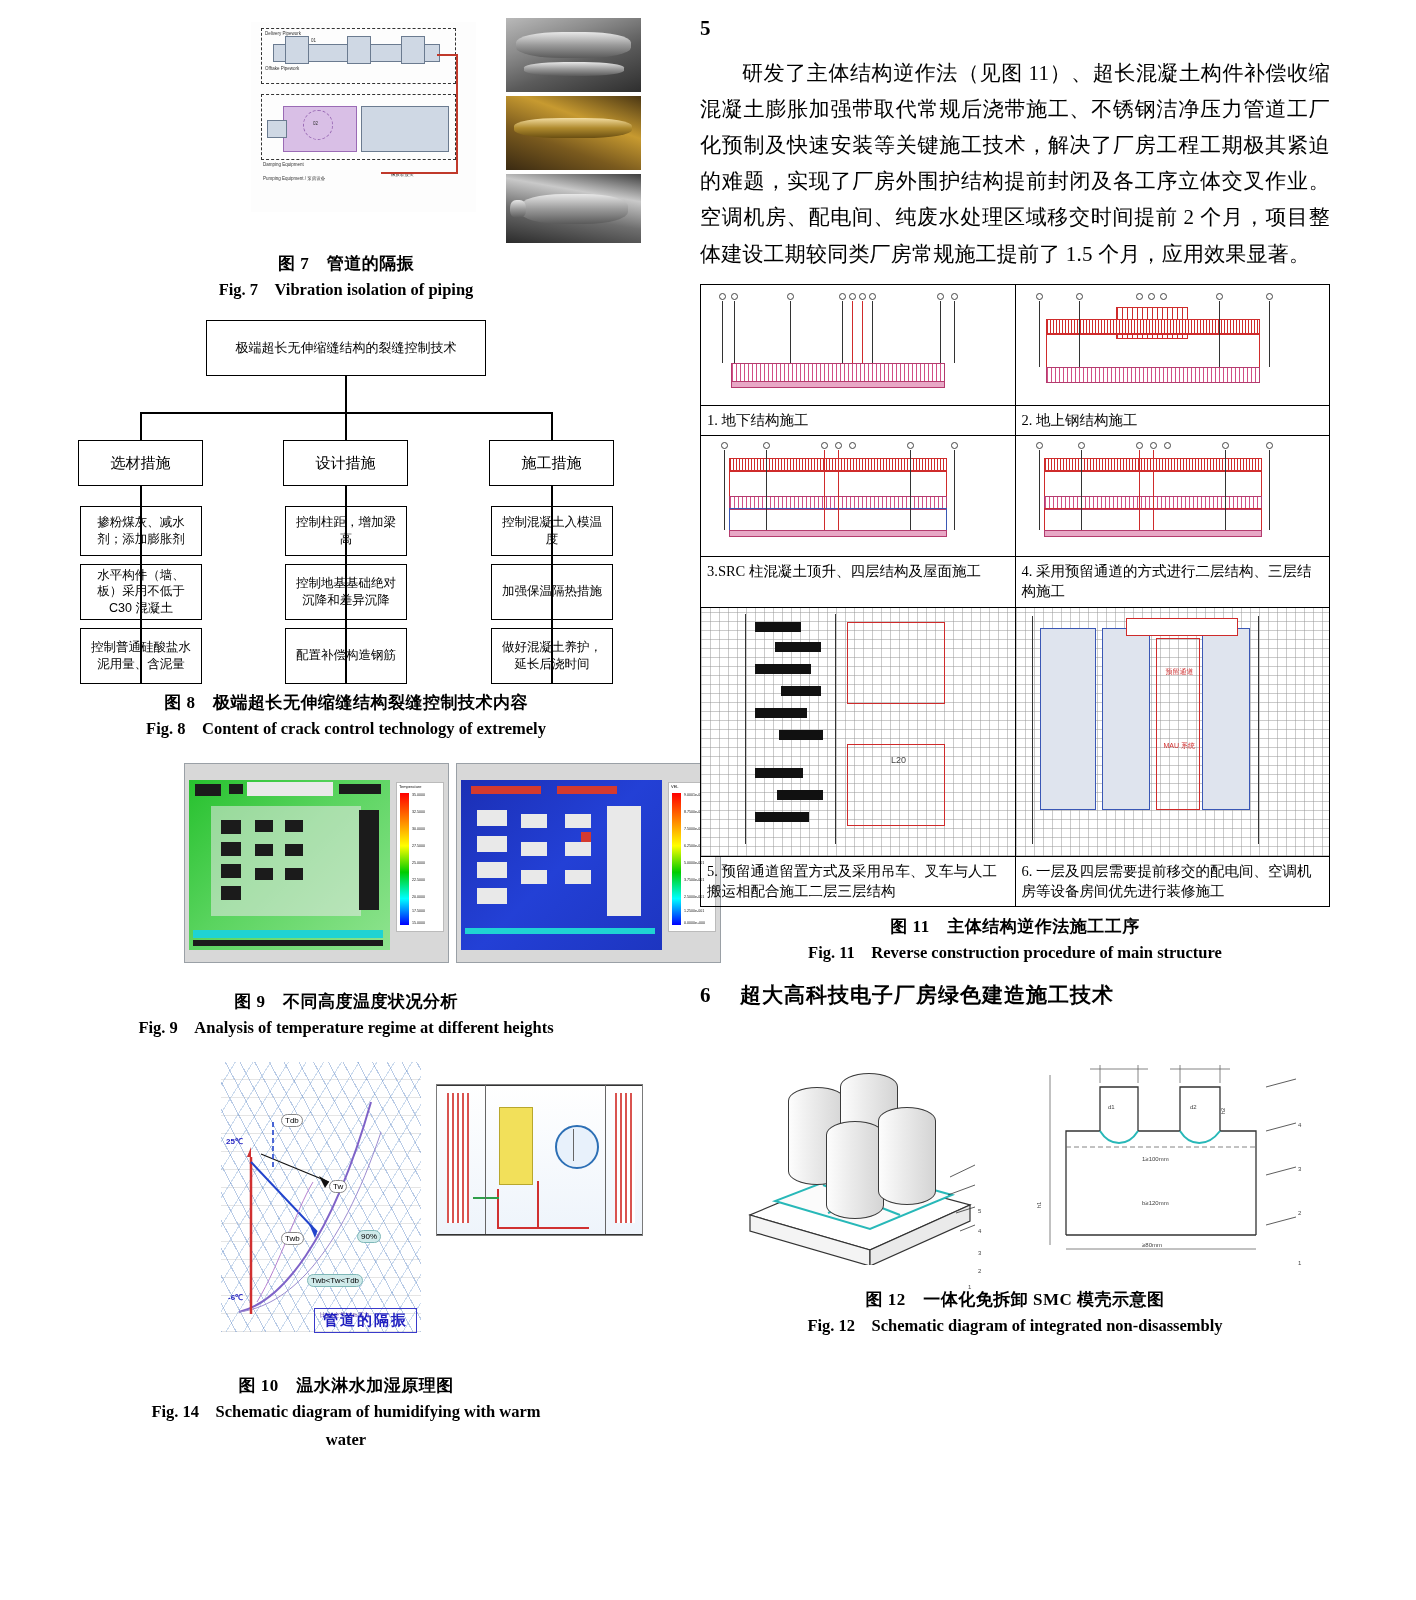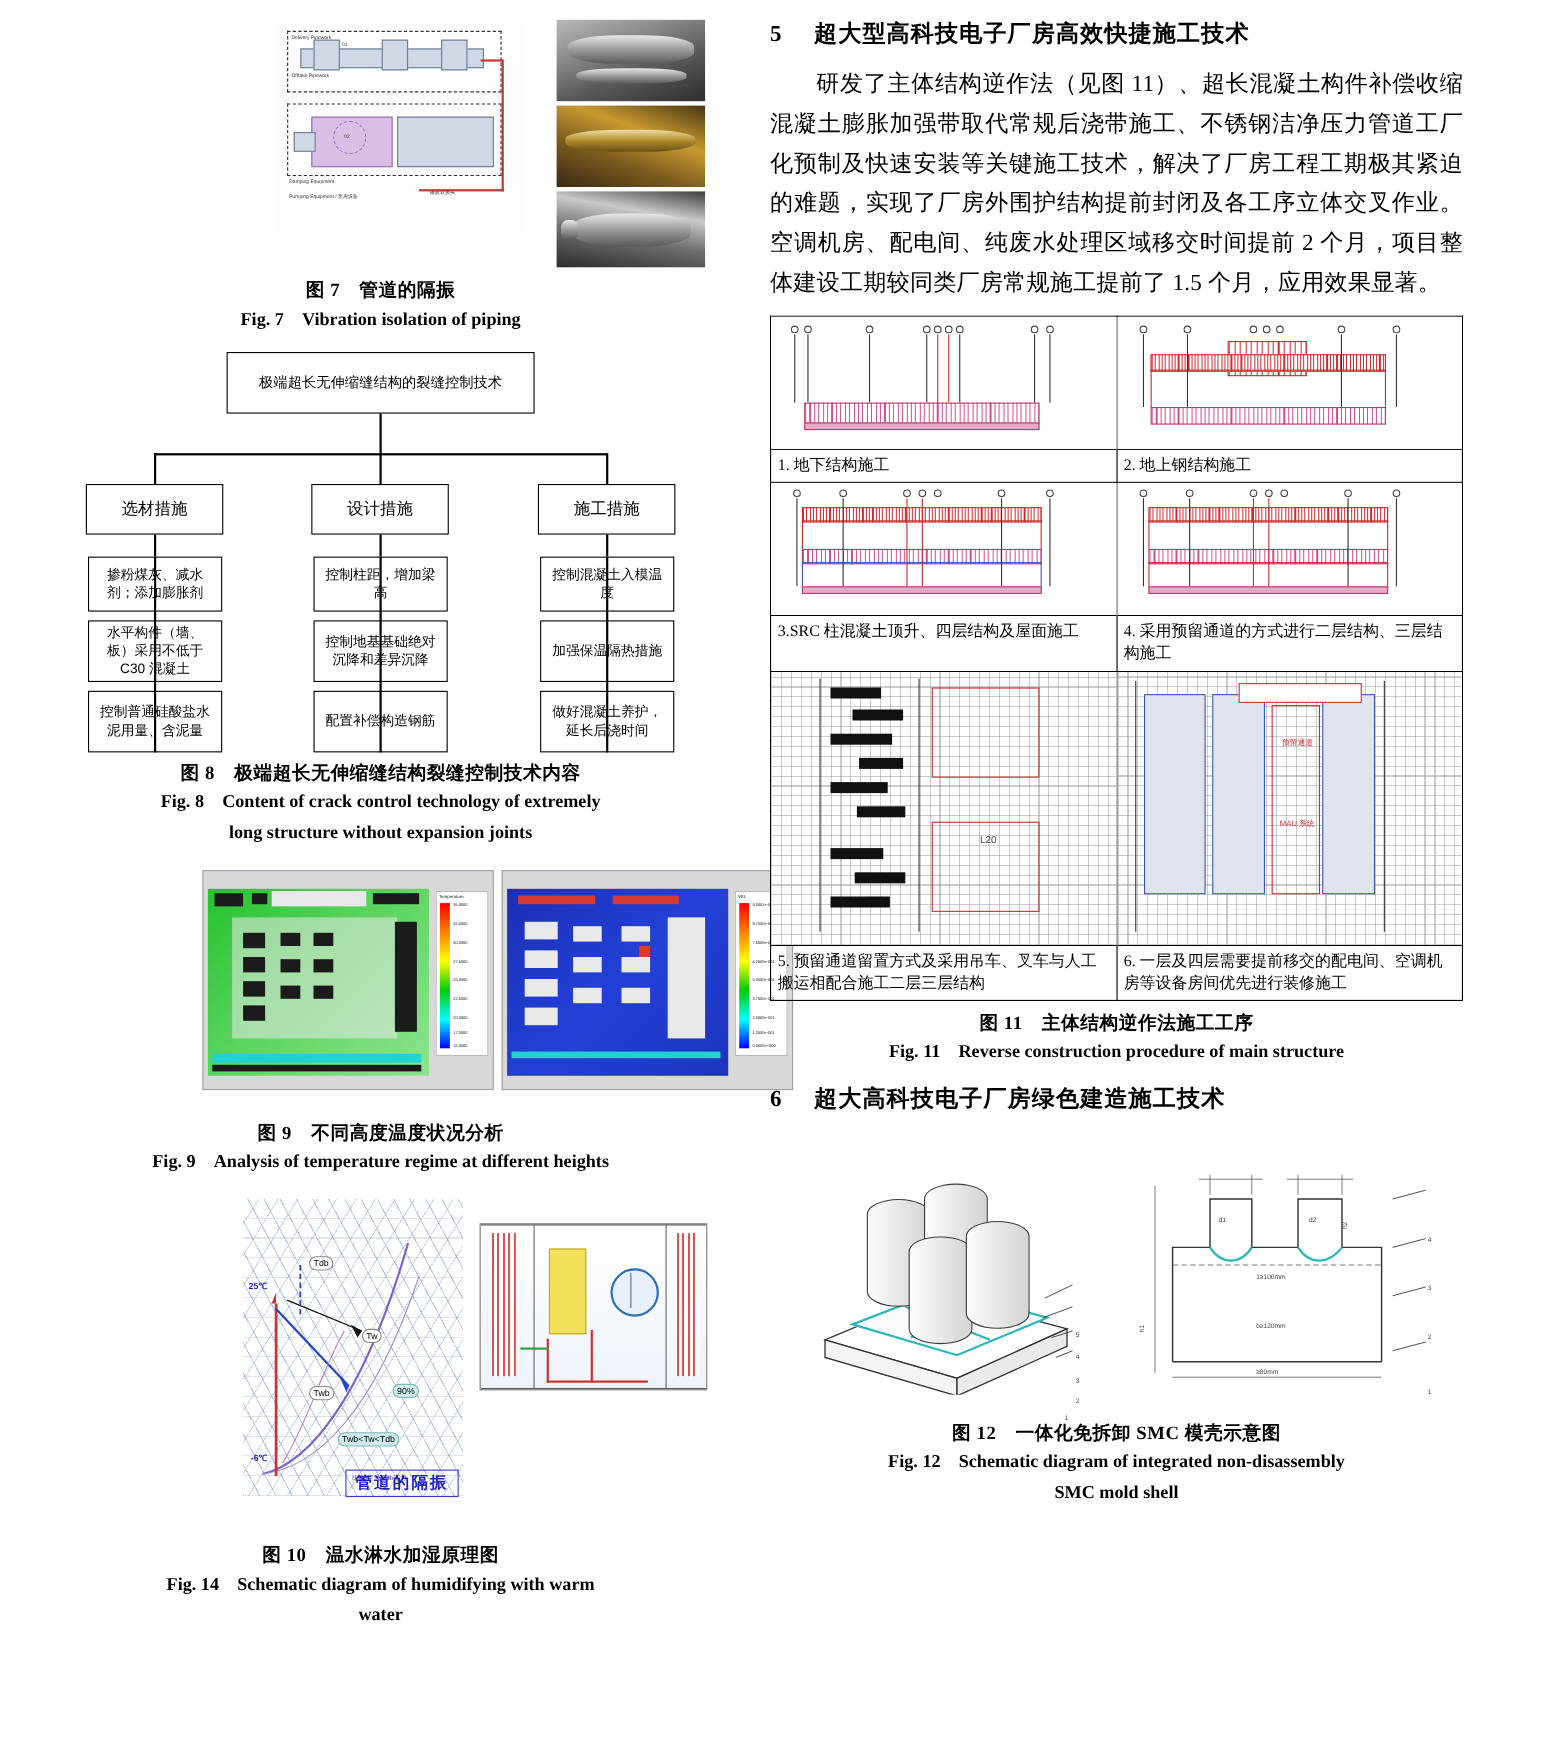--- a/index.html
+++ b/index.html
@@ -431,21 +431,20 @@
       <div class="fbox" style="left:455px;top:186px;width:122px;height:50px;">控制混凝土入模温度</div>
       <div class="fbox" style="left:455px;top:244px;width:122px;height:56px;">加强保温隔热措施</div>
       <div class="fbox" style="left:455px;top:308px;width:122px;height:56px;">做好混凝土养护，延长后浇时间</div>
 
       <div class="fline" style="left:104px;top:186px;width:1.6px;height:178px;"></div>
       <div class="fline" style="left:309px;top:186px;width:1.6px;height:178px;"></div>
       <div class="fline" style="left:515px;top:186px;width:1.6px;height:178px;"></div>
     </div>
     <div class="cap-cn" style="margin-top:26px;">图 8　极端超长无伸缩缝结构裂缝控制技术内容</div>
     <div class="cap-en">Fig. 8　Content of crack control technology of extremely</div>
-    <div class="cap-en">long structure without expansion joints</div>
 
     <div class="fig9">
       <div class="therm left">
         <div class="t-canvas green">
           <div class="t-blk" style="left:6px;top:4px;width:26px;height:12px;"></div>
           <div class="t-blk" style="left:40px;top:4px;width:14px;height:10px;"></div>
           <div class="t-wht" style="left:58px;top:2px;width:86px;height:14px;"></div>
           <div class="t-blk" style="left:150px;top:4px;width:42px;height:10px;"></div>
           <div class="t-wht" style="left:22px;top:26px;width:150px;height:110px;opacity:.55;"></div>
           <div class="t-blk" style="left:32px;top:40px;width:20px;height:14px;"></div>
@@ -557,21 +556,20 @@
     </div>
     <div class="cap-cn" style="margin-top:12px;">图 10　温水淋水加湿原理图</div>
     <div class="cap-en">Fig. 14　Schematic diagram of humidifying with warm</div>
     <div class="cap-en">water</div>
   </div>
 
   <div class="col col-right">
 
     <div class="sec-head">
       <span class="sec-num">5</span>
-      <span class="sec-title">超大型高科技电子厂房高效快捷施工技术</span>
     </div>
     <p class="body">研发了主体结构逆作法（见图 11）、超长混凝土构件补偿收缩混凝土膨胀加强带取代常规后浇带施工、不锈钢洁净压力管道工厂化预制及快速安装等关键施工技术，解决了厂房工程工期极其紧迫的难题，实现了厂房外围护结构提前封闭及各工序立体交叉作业。空调机房、配电间、纯废水处理区域移交时间提前 2 个月，项目整体建设工期较同类厂房常规施工提前了 1.5 个月，应用效果显著。</p>
 
     <table class="fig11">
       <tbody>
           <tr>
         <td style="width:50%;">
           <div class="f11-img" style="height:120px;">
             <div class="circ" style="left:18px;top:8px;"></div>
             <div class="circ" style="left:30px;top:8px;"></div>
@@ -768,15 +766,14 @@
         <div class="dim" style="left:112px;top:160px;">≥80mm</div>
         <div class="dim" style="left:126px;top:216px;">L</div>
         <div class="dim" style="left:268px;top:40px;">4</div>
         <div class="dim" style="left:268px;top:84px;">3</div>
         <div class="dim" style="left:268px;top:128px;">2</div>
         <div class="dim" style="left:268px;top:178px;">1</div>
       </div>
     </div>
     <div class="cap-cn">图 12　一体化免拆卸 SMC 模壳示意图</div>
     <div class="cap-en">Fig. 12　Schematic diagram of integrated non-disassembly</div>
-    <div class="cap-en">SMC mold shell</div>
   </div>
 </div>
 
 </body></html>

